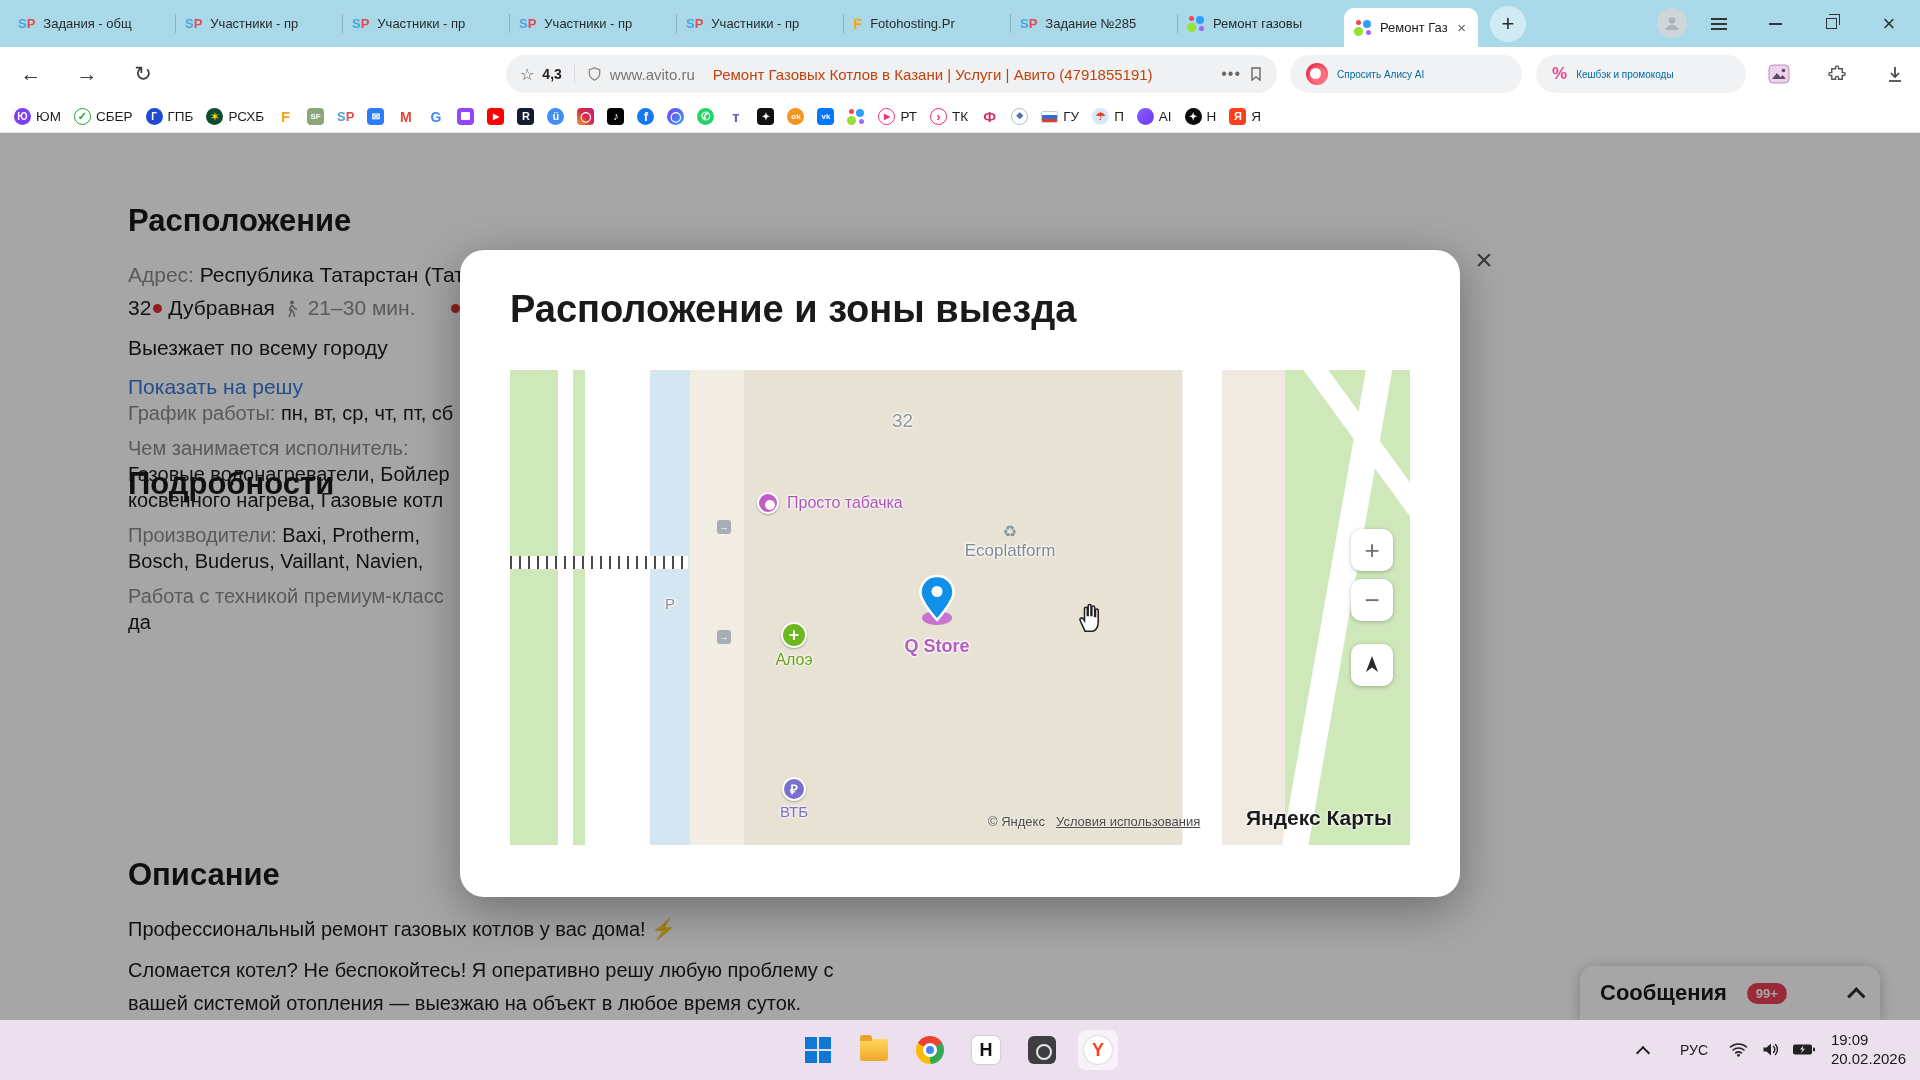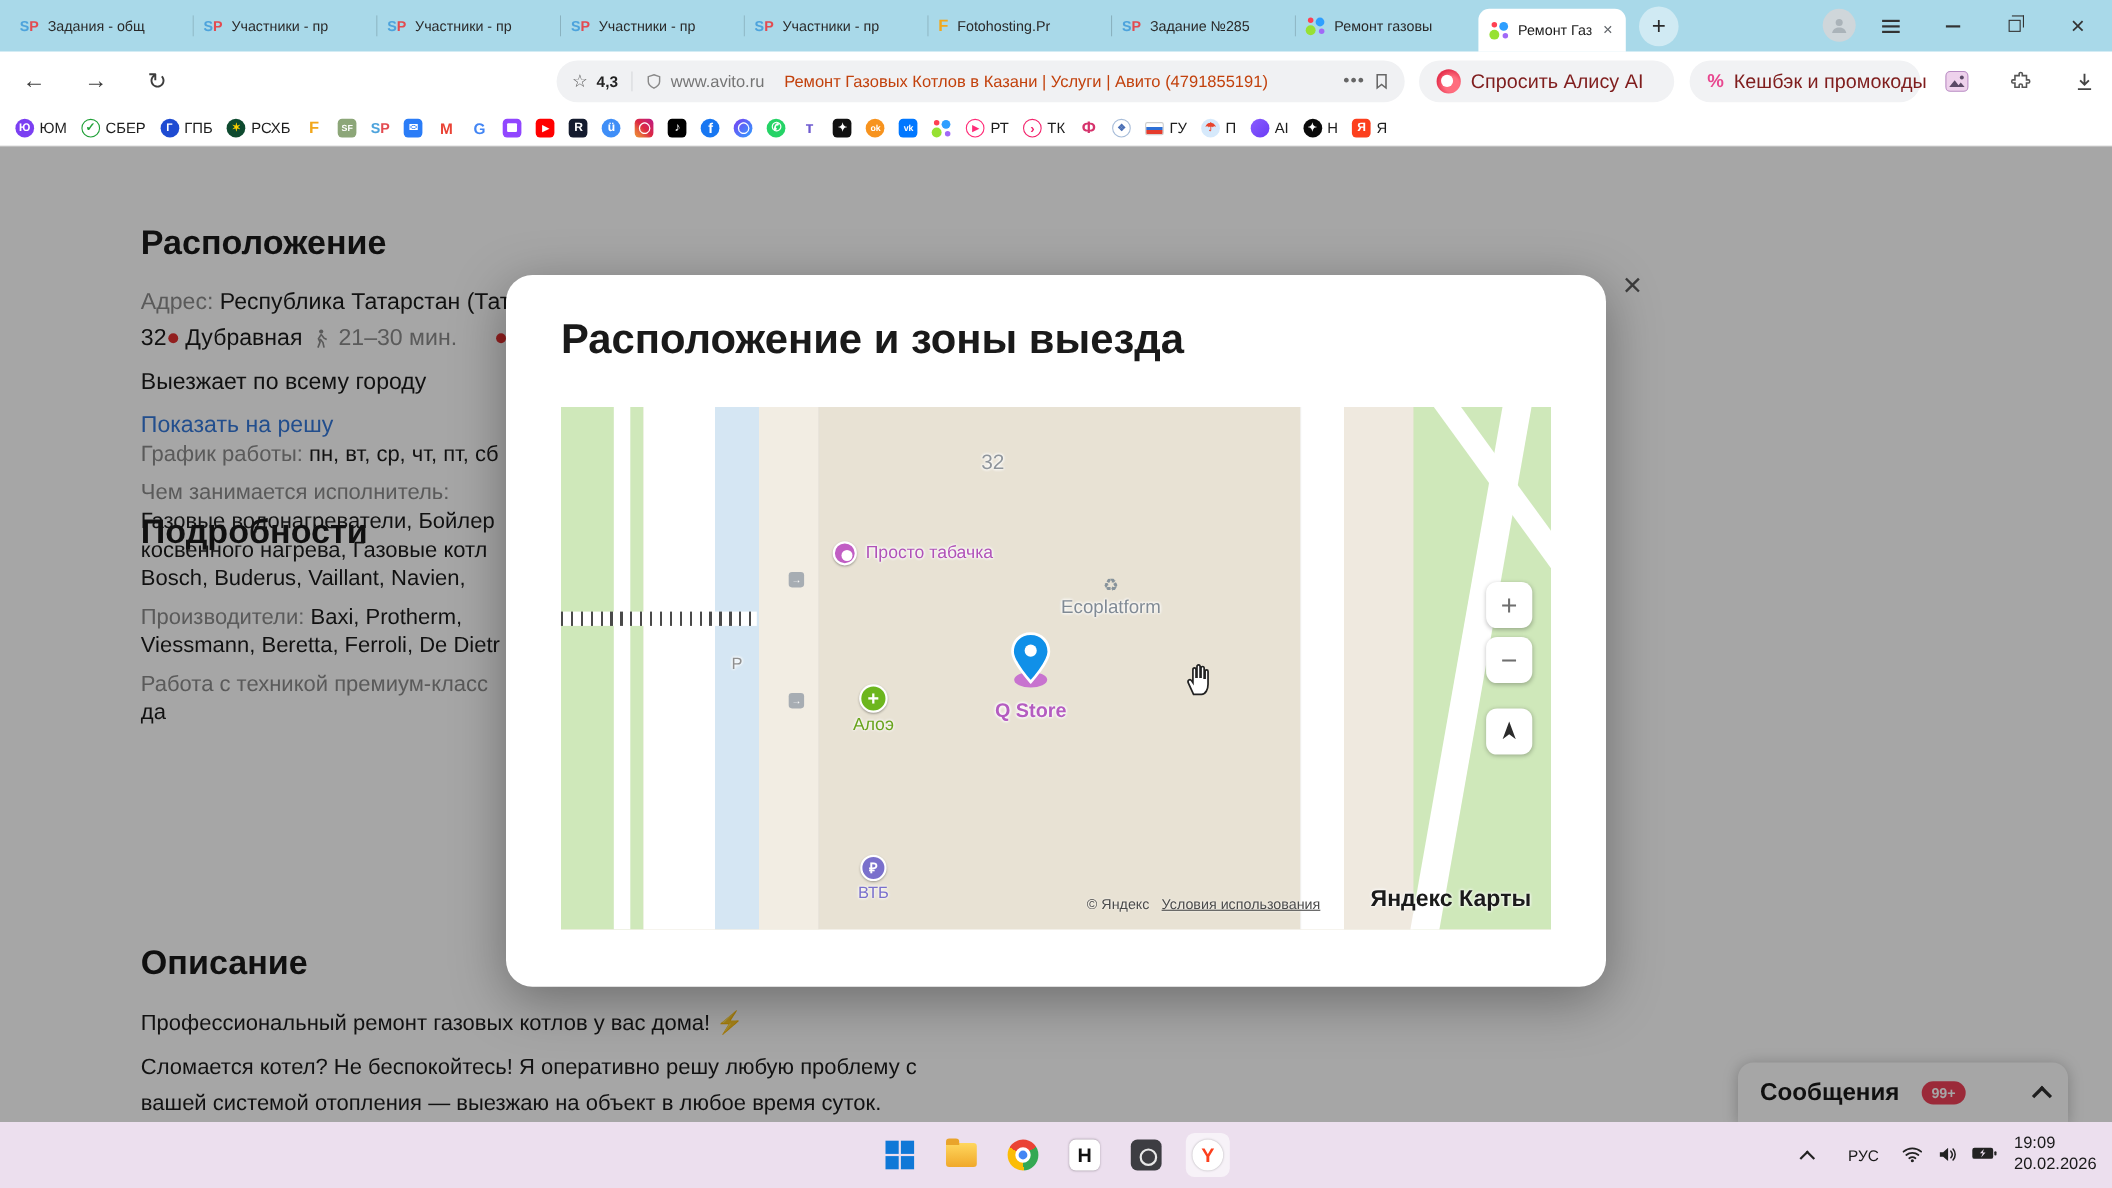--- a/index.html
+++ b/index.html
@@ -53,21 +53,21 @@
   .addr-rating { font-size:14px; font-weight:bold; color:#222; }
   .addr-div { width:1px; height:18px; background:#d6d8db; margin:0 4px; }
   .addr-url { font-size:15px; color:#757575; }
   .addr-title { font-size:15px; color:#c2410c; white-space:nowrap; overflow:hidden; flex:1; margin-left:10px; }
   .addr-dots { font-size:16px; color:#666; letter-spacing:1px; }
   .pill { position:absolute; top:8px; height:38px; background:#f1f2f4; border-radius:19px;
           display:flex; align-items:center; gap:9px; padding:0 16px; cursor:pointer; }
   .alice-pill { left:1290px; width:232px; }
   .alice-ic { width:22px; height:22px; border-radius:50%; background:radial-gradient(circle at 62% 62%, #ff6d7e 0 35%, #e6334f 70%); position:relative; }
   .alice-ic::before { content:""; position:absolute; left:4px; top:5px; width:11px; height:11px; border-radius:50%; background:#fff; }
-  .pill-label { font-size:18px; color:#7f1d1d; white-space:nowrap; }
+  .pill-label { font-size:10px; color:#0369a1; white-space:nowrap; }
   .cash-pill { left:1536px; width:210px; }
   .cash-ic { font-size:17px; font-weight:bold; color:#e8478f; }
   .tool-ic { position:absolute; top:14px; width:26px; height:26px; display:flex; align-items:center; justify-content:center; cursor:pointer; }
 
   
   .bookmarks { position:absolute; left:0; top:101px; width:1920px; height:32px; background:#fff;
                border-bottom:1px solid #e8e8e8; display:flex; align-items:center; gap:13px; padding:0 14px; overflow:hidden; }
   .bm-item { display:flex; align-items:center; gap:5px; cursor:pointer; flex:none; }
   .bm-label { font-size:13.5px; color:#1d1d1d; white-space:nowrap; }
   .bm-ic { width:17px; height:17px; display:flex; align-items:center; justify-content:center; flex:none;
@@ -448,23 +448,22 @@
     </div>
     <div class="pl" style="top:203px">Выезжает по всему городу</div>
     <div class="pl link" style="top:242px">Показать на решу</div>
 
     <div class="h-sec" style="top:333px">Подробности</div>
     <div id="spec-lines">
         <div class="spec-line"><span class="muted">График работы:</span><span> пн, вт, ср, чт, пт, сб</span></div>
         <div class="spec-line nt"><span class="muted">Чем занимается исполнитель:</span></div>
         <div class="spec-line"><span>Газовые водонагреватели, Бойлер</span></div>
         <div class="spec-line"><span>косвенного нагрева, Газовые котл</span></div>
+        <div class="spec-line nt"><span class="muted">Производители:</span><span> Baxi, Protherm,</span></div>
         <div class="spec-line"><span>Bosch, Buderus, Vaillant, Navien,</span></div>
-        <div class="spec-line nt"><span class="muted">Производители:</span><span> Baxi, Protherm,</span></div>
-        <div class="spec-line"><span>Viessmann, Beretta, Ferroli, De Dietr</span></div>
         <div class="spec-line nt"><span class="muted">Работа с техникой премиум-класс</span></div>
         <div class="spec-line"><span>да</span></div>
       </div>
 
     <div class="h-sec" style="top:724px">Описание</div>
     <div class="desc-p" style="top:784px"><span>Профессиональный ремонт газовых котлов у вас дома!</span> <span class="bolt">⚡</span></div>
     <div class="desc-p" style="top:826px">Сломается котел? Не беспокойтесь! Я оперативно решу любую проблему с</div>
     <div class="desc-p" style="top:859px">вашей системой отопления — выезжаю на объект в любое время суток.</div>
 
     <div class="msgr">

